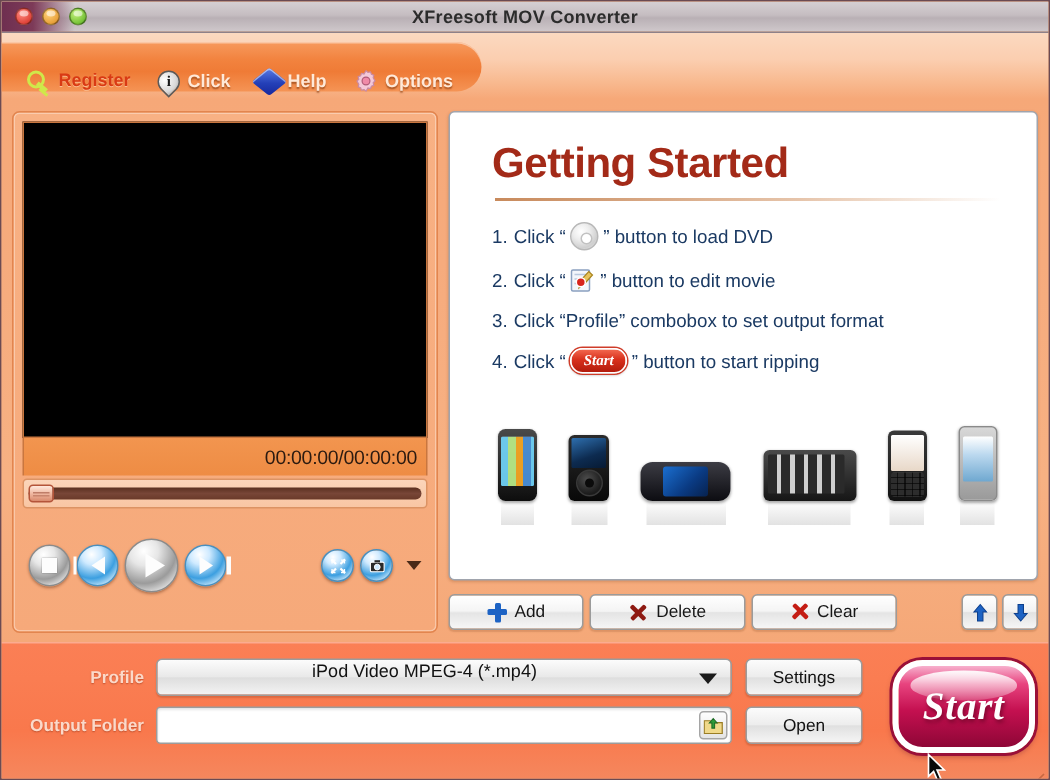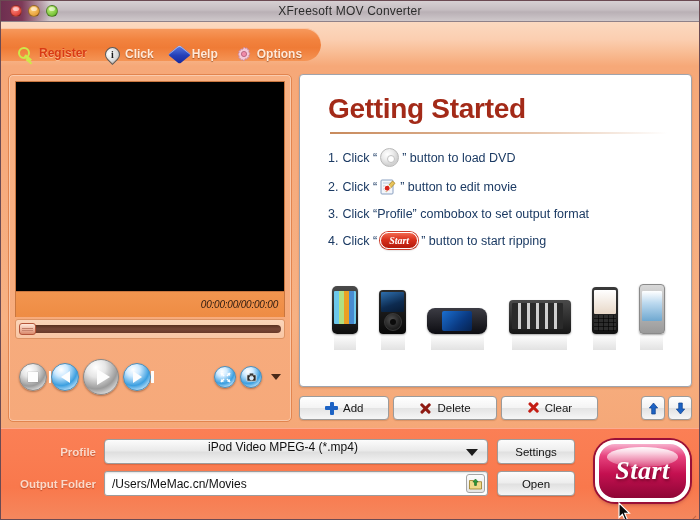--- a/index.html
+++ b/index.html
@@ -43,21 +43,21 @@
   .light::after {
     content: ""; position: absolute; left: 2px; top: 1px;
     width: 6px; height: 4px; border-radius: 50%;
     background: rgba(255,255,255,0.55);
   }
   .light.red    { background: radial-gradient(circle at 35% 30%, #ff8a80, #e0443a 70%, #a32a22); }
   .light.yellow { background: radial-gradient(circle at 35% 30%, #ffd27a, #e8a13a 70%, #a9691c); }
   .light.green  { background: radial-gradient(circle at 35% 30%, #c4ef7e, #76c337 70%, #4a8a1e); }
   #window-title {
     position: absolute; left: 0; right: 0; text-align: center;
-    font-size: 12px; font-weight: normal; color: #2c2c2c;
+    font-size: 12px; font-weight: bold; color: #2c2c2c;
     letter-spacing: .2px;
   }
 
   
   #toolbar {
     position: relative;
     height: 44px;
     background: linear-gradient(to bottom, #fbd9c0 0%, #fbceb0 40%, #f8b98f 75%, #f6a878 100%);
     display: flex; align-items: center;
   }
@@ -151,21 +151,21 @@
   }
   #time-row {
     height: 25px;
     background: linear-gradient(to bottom, #f2954f, #ee8c44);
     display: flex; align-items: center; justify-content: flex-end;
     padding-right: 6px;
     border-left: 1px solid #c9763f;
     border-right: 1px solid #c9763f;
   }
   #time-display {
-    font-size: 10px; color: #2b1a10; letter-spacing: -.2px; font-style: italic;
+    font-size: 13px; color: #2b1a10; letter-spacing: -.2px;
   }
   #seek-wrap {
     height: 20px;
     background: linear-gradient(to bottom, #fbd5ba, #f9c6a4);
     border: 1px solid #dc9364;
     border-radius: 3px;
     display: flex; align-items: center;
     padding: 0 3px;
     margin-top: 2px;
   }
@@ -675,21 +675,20 @@
         <div id="profile-select">
           <span id="profile-text">iPod Video MPEG-4 (*.mp4)</span>
           <span id="profile-caret"></span>
         </div>
         <div class="sbtn">Settings</div>
       </div>
 
       <div class="brow">
         <div class="blabel">Output Folder</div>
         <div id="output-field">
-          <span id="output-text" placeholder="/Users/MeMac.cn/Movies">/Users/MeMac.cn/Movies</span>
           <span id="browse-btn">
             <svg width="13" height="13" viewBox="0 0 13 13">
               <path d="M0.5 3.5h4l1 1.2h7v7.3h-12z" fill="#f0d98a" stroke="#9a7d24" stroke-width=".8"></path>
               <path d="M6.5 2l2.6 3H7.4v3.4H5.6V5H3.9z" fill="#2f9b3a" stroke="#1d6b25" stroke-width=".7"></path>
             </svg>
           </span>
         </div>
         <div class="sbtn">Open</div>
       </div>
     </div>

